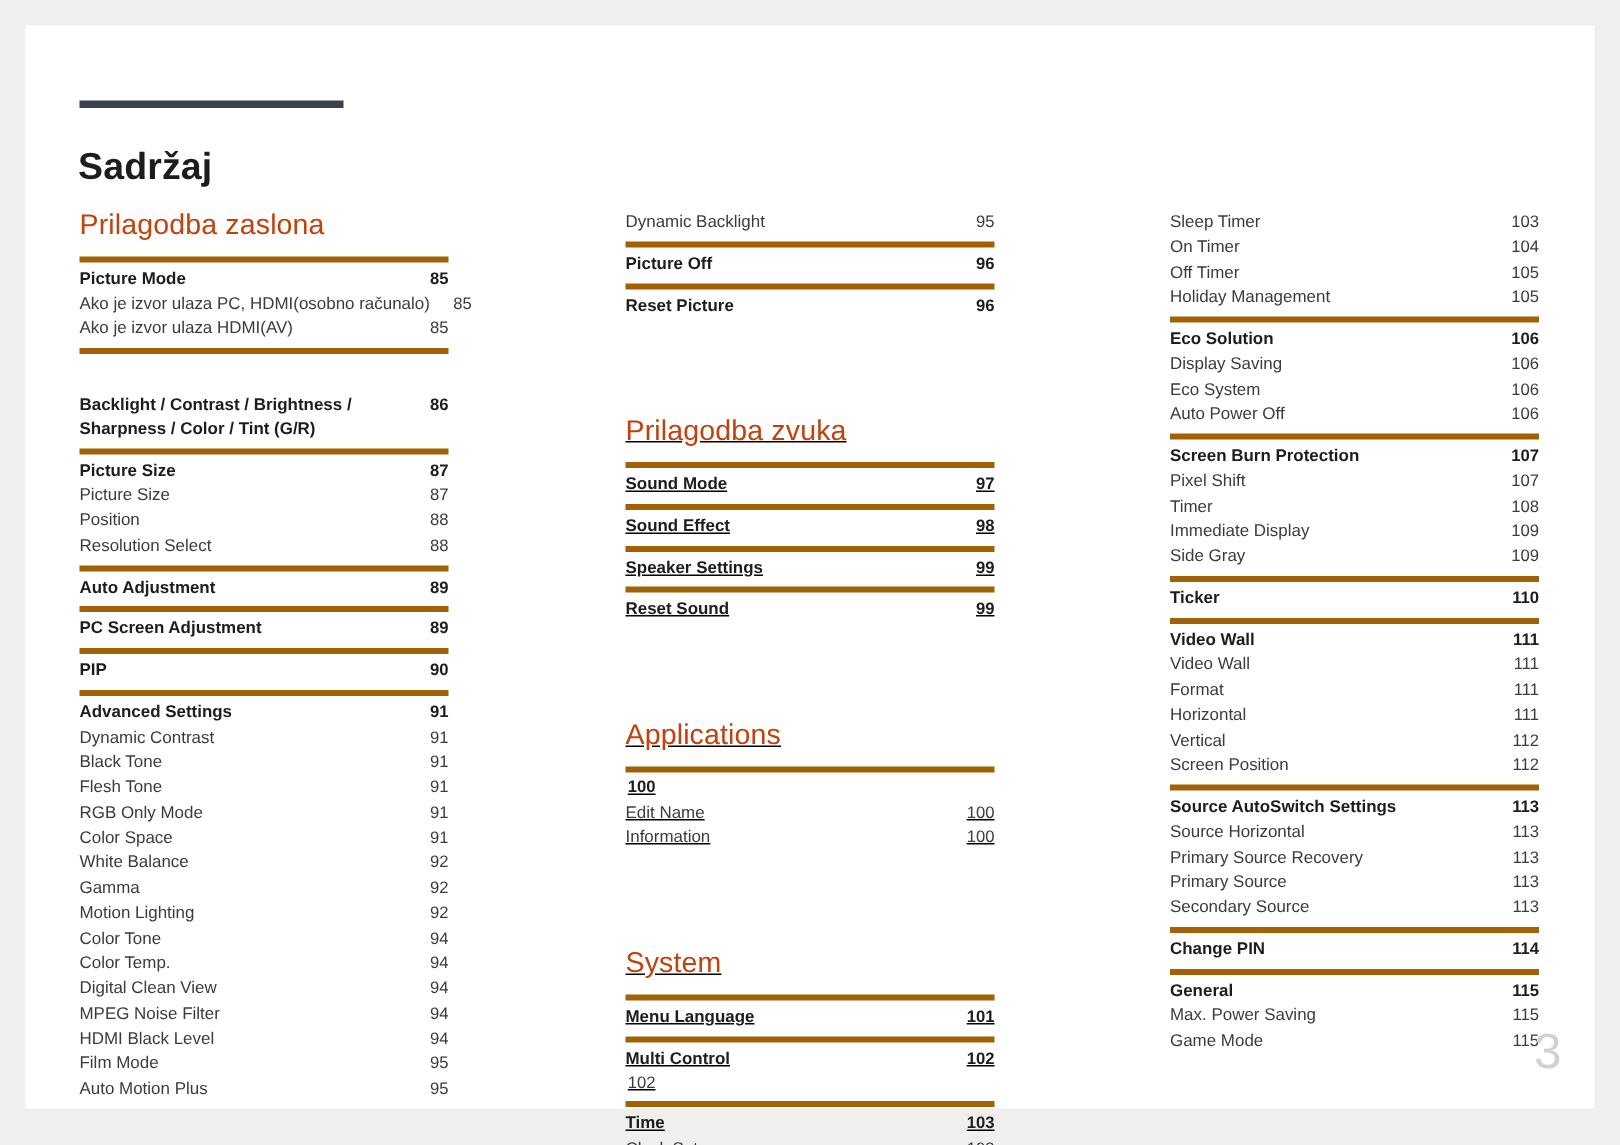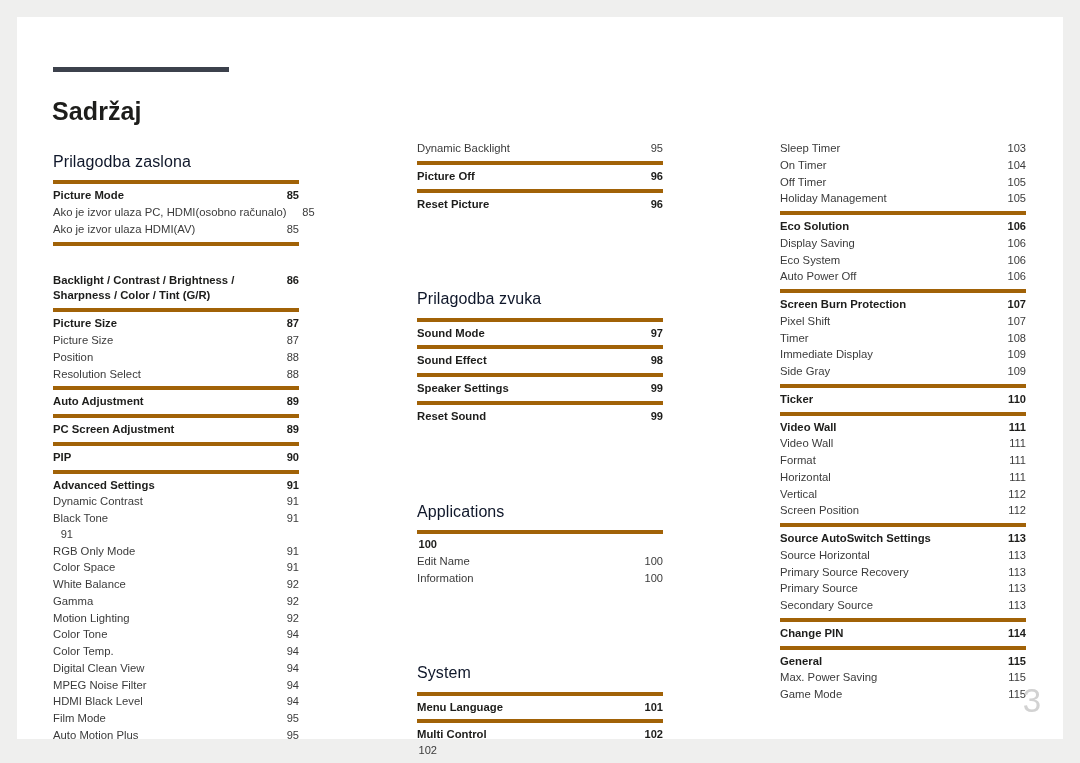--- a/index.html
+++ b/index.html
@@ -51,28 +51,28 @@
   .col {
     position: absolute;
     top: 0;
     width: 246px;
   }
   .col-1 { left: 36px; }
   .col-2 { left: 400px; }
   .col-3 { left: 763px; }
 
   .section-head {
-    color: #0f172a;
-    font-size: 16px;
+    color: #c2410c;
+    font-size: 19px;
     font-weight: normal;
     letter-spacing: 0.1px;
-    margin: 16px 0 9px 0;
+    margin: 3px 0 9px 0;
     line-height: 1.15;
   }
-  .section + .section { margin-top: 0; }
+  .section + .section { margin-top: 0; text-decoration: underline; }
   .spacer-lg { height: 58px; }
 
   .group {
     border-top: 4px solid #a16207;
     padding-top: 3px;
     padding-bottom: 4px;
   }
   .group.no-rule { border-top: none; }
 
   .entry {
@@ -189,20 +189,21 @@
             </div>
             <div class="entry">
               <span class="label">Dynamic Contrast</span>
               <span class="pgno">91</span>
             </div>
             <div class="entry">
               <span class="label">Black Tone</span>
               <span class="pgno">91</span>
             </div>
             <div class="entry">
+              <span class="label">Flesh Tone</span>
               <span class="pgno">91</span>
             </div>
             <div class="entry">
               <span class="label">RGB Only Mode</span>
               <span class="pgno">91</span>
             </div>
             <div class="entry">
               <span class="label">Color Space</span>
               <span class="pgno">91</span>
             </div>

